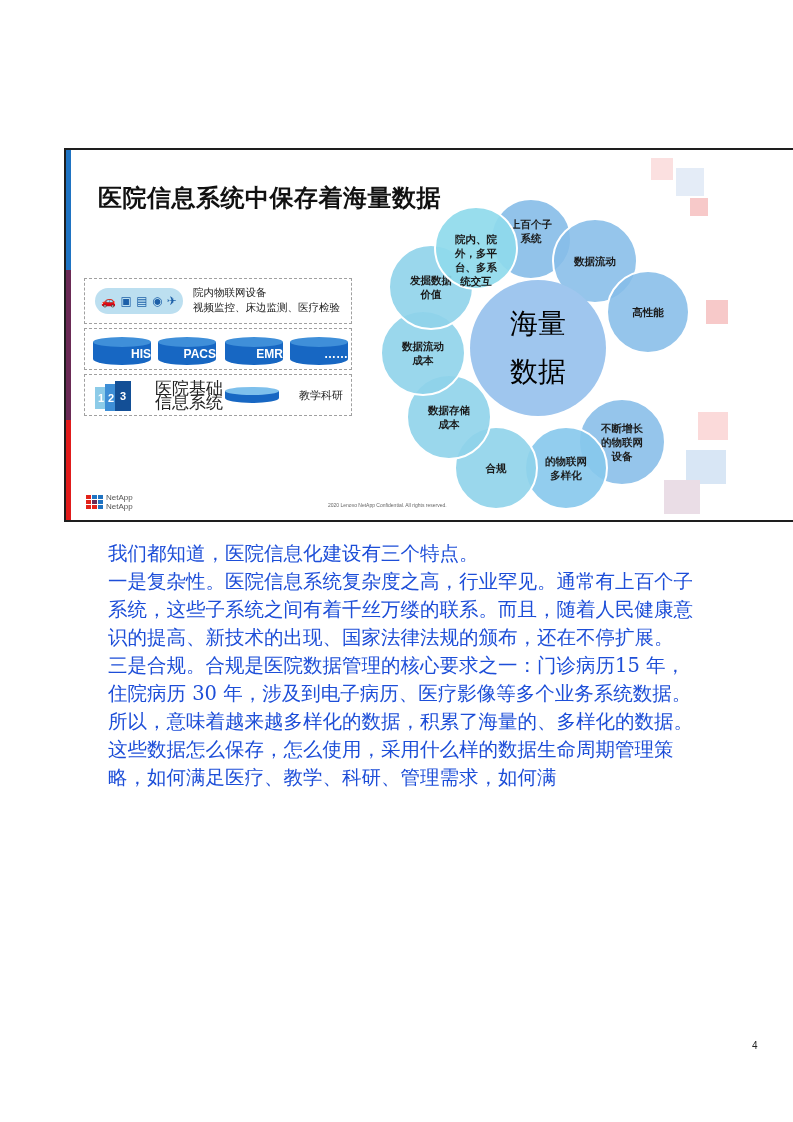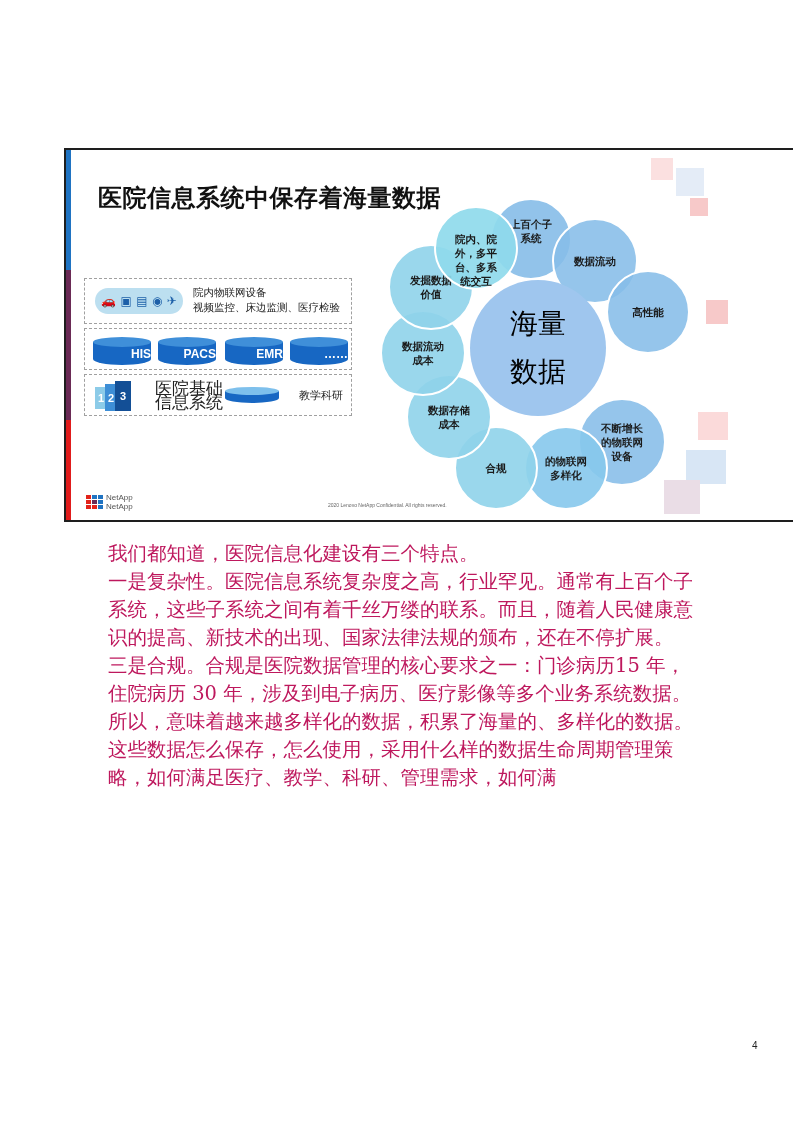--- a/index.html
+++ b/index.html
@@ -67,21 +67,21 @@
   }
   .footer-logo { position: absolute; left: 20px; top: 343px; display: flex; align-items: center; }
   .logo-grid { display: grid; grid-template-columns: repeat(3, 5px); grid-gap: 1px; margin-right: 3px; }
   .logo-grid i { display: block; width: 5px; height: 4px; }
   .logo-text { font-family: "Liberation Sans", sans-serif; font-size: 8px; line-height: 9px; color: #555; }
   .footer-copy { position: absolute; left: 262px; top: 352px; font-size: 5px; color: #666; font-family: "Liberation Sans", sans-serif; }
   .slide-num { position: absolute; right: 10px; top: 352px; font-size: 6px; color: #333; font-family: "Liberation Sans", sans-serif; }
 
   .notes {
     position: absolute; left: 108px; top: 540px; width: 590px;
-    font-family: "DejaVu Serif", serif; font-size: 19.5px; line-height: 28px; color: #be185d;
+    font-family: "DejaVu Serif", serif; font-size: 19.5px; line-height: 28px; color: #1d4ed8;
   }
   .notes p { margin: 0; }
   .page-num { position: absolute; left: 752px; top: 1040px; font-size: 10px; font-family: "Liberation Sans", sans-serif; color: #222; }
 </style>
 </head>
 <body>
 
 <div class="slide">
   <div class="stripe s1"></div>
   <div class="stripe s2"></div>

